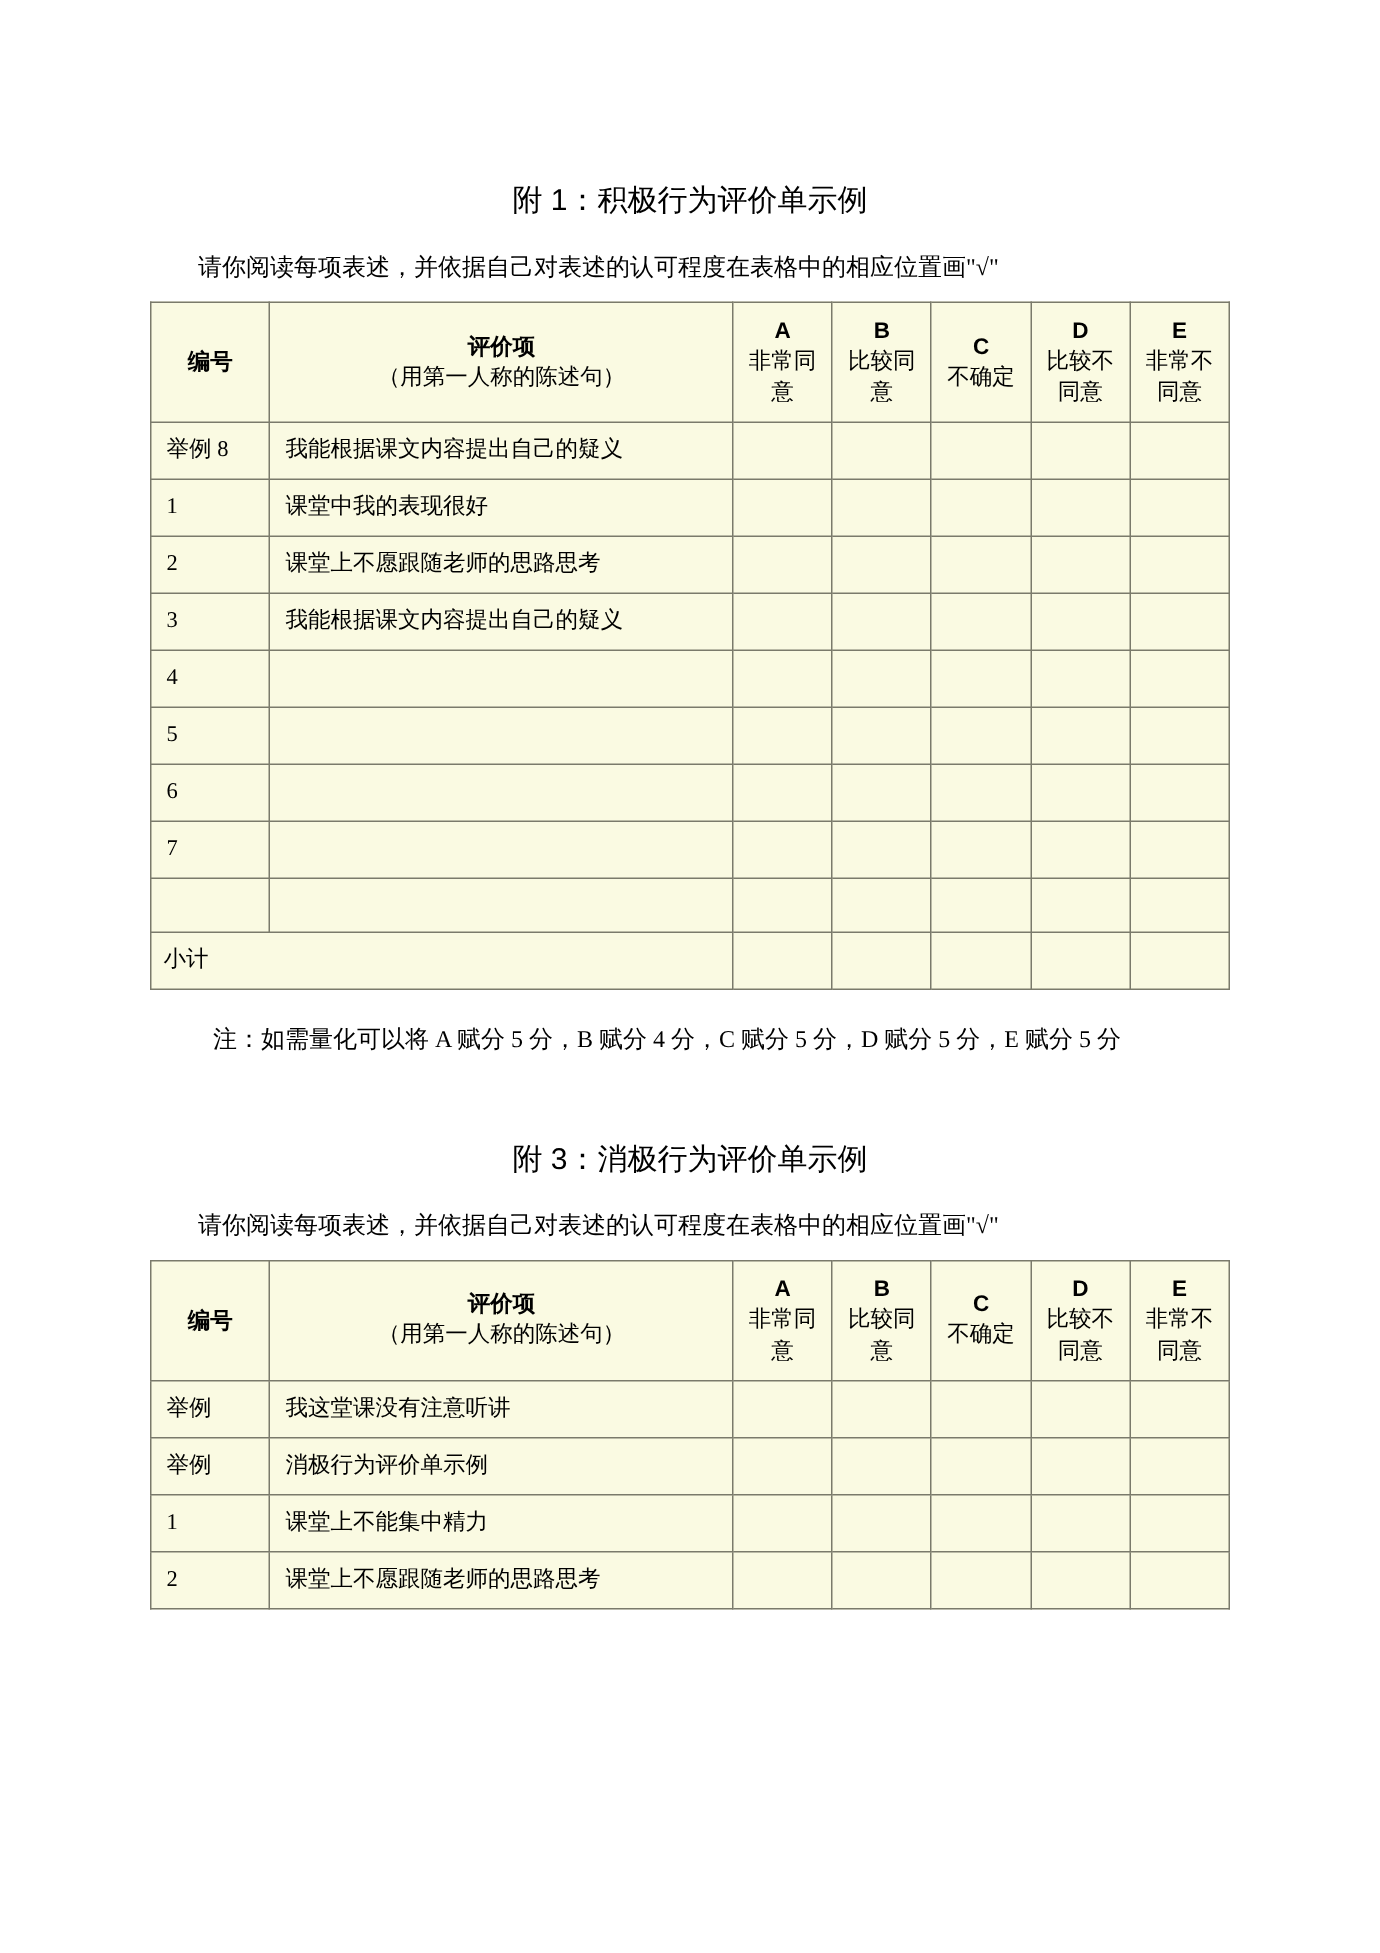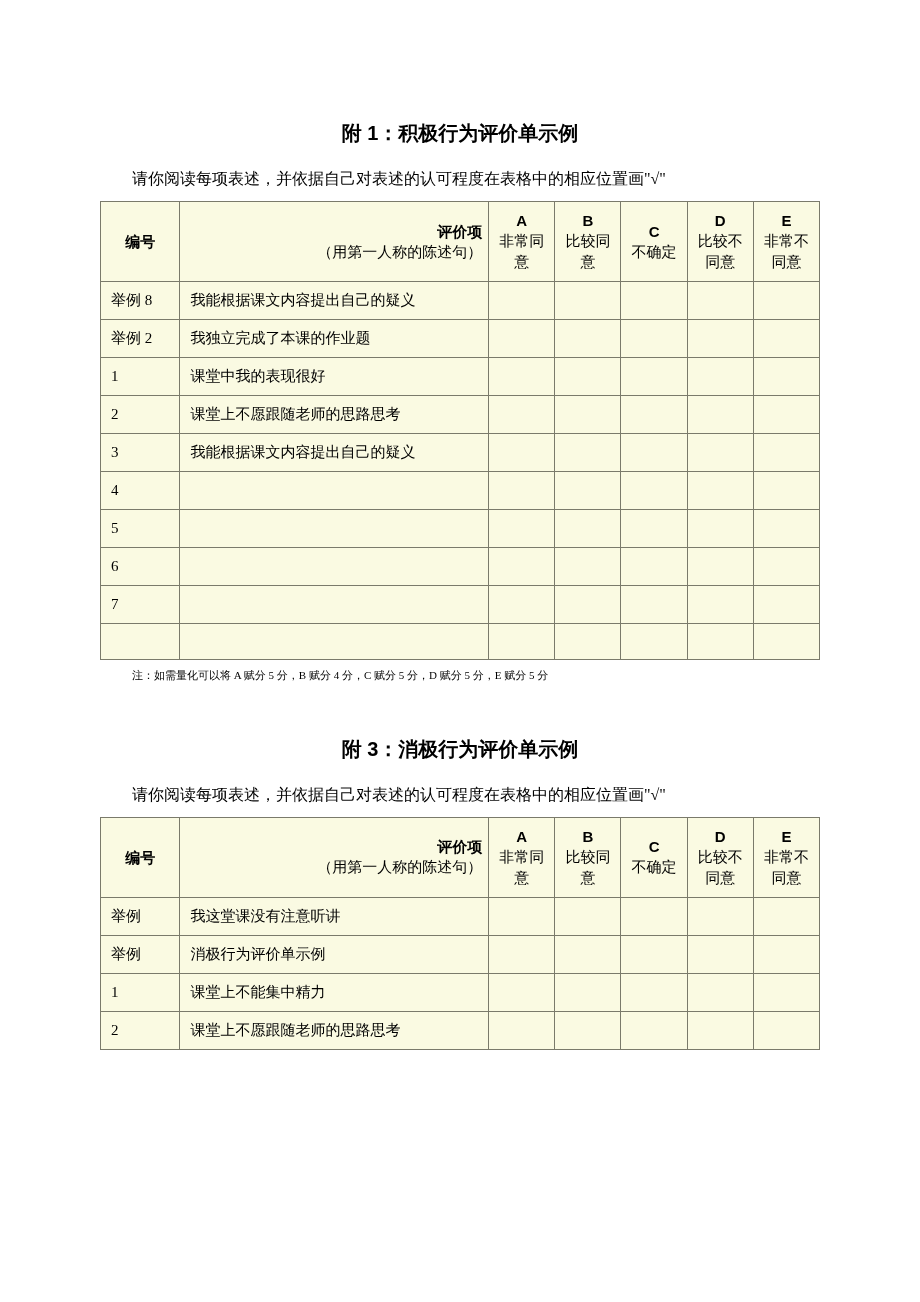--- a/index.html
+++ b/index.html
@@ -10,37 +10,37 @@
     body {
       width: 920px;
       background: #ffffff;
       font-family: "SimSun", "宋体", serif;
       color: #000000;
       padding: 120px 100px 60px 100px;
     }
     .section-title {
       text-align: center;
       font-size: 20px;
-      font-weight: bold;
+      font-weight: normal;
       font-family: "SimHei", "黑体", sans-serif;
       margin-bottom: 20px;
     }
     .intro-text {
       font-size: 16px;
       text-indent: 2em;
       margin-bottom: 10px;
       font-family: "SimSun", "宋体", serif;
       line-height: 1.5;
     }
     .note-text {
-      font-size: 11px;
+      font-size: 16px;
       text-indent: 2em;
       font-family: "SimSun", "宋体", serif;
       line-height: 1.8;
-      margin-top: 6px;
+      margin-top: 20px;
       padding: 0 10px;
     }
     table {
       width: 100%;
       border-collapse: collapse;
       background: #fafae2;
       font-family: "SimSun", "宋体", serif;
     }
     th, td {
       border: 1px solid #7a7a6b;
@@ -57,21 +57,20 @@
     .subheader {
       font-weight: normal;
       font-family: "SimSun", "宋体", serif;
       display: block;
     }
     .col-num {
       width: 72px;
     }
     .col-desc {
       width: 280px;
-      text-align: right;
     }
     .col-opt {
       width: 60px;
     }
     td.desc-cell, td.num-cell {
       text-align: left;
       padding-left: 10px;
     }
     .empty-row td {
       height: 36px;
@@ -124,29 +123,20 @@
       <tr>
         <td class="num-cell">举例 8</td>
         <td class="desc-cell">我能根据课文内容提出自己的疑义</td>
         <td></td>
         <td></td>
         <td></td>
         <td></td>
         <td></td>
       </tr>
       <tr>
-        <td class="num-cell">举例 2</td>
-        <td class="desc-cell">我独立完成了本课的作业题</td>
-        <td></td>
-        <td></td>
-        <td></td>
-        <td></td>
-        <td></td>
-      </tr>
-      <tr>
         <td class="num-cell">1</td>
         <td class="desc-cell">课堂中我的表现很好</td>
         <td></td>
         <td></td>
         <td></td>
         <td></td>
         <td></td>
       </tr>
       <tr>
         <td class="num-cell">2</td>
@@ -198,20 +188,28 @@
         <td class="desc-cell"></td>
         <td></td>
         <td></td>
         <td></td>
         <td></td>
         <td></td>
       </tr>
       <tr class="empty-row">
         <td class="num-cell"></td>
         <td class="desc-cell"></td>
+        <td></td>
+        <td></td>
+        <td></td>
+        <td></td>
+        <td></td>
+      </tr>
+      <tr>
+        <td colspan="2" class="subtotal-label">小计</td>
         <td></td>
         <td></td>
         <td></td>
         <td></td>
         <td></td>
       </tr>
     </tbody>
 </table>
 
 <div class="note-text">注：如需量化可以将 A 赋分 5 分，B 赋分 4 分，C 赋分 5 分，D 赋分 5 分，E 赋分 5 分</div>

